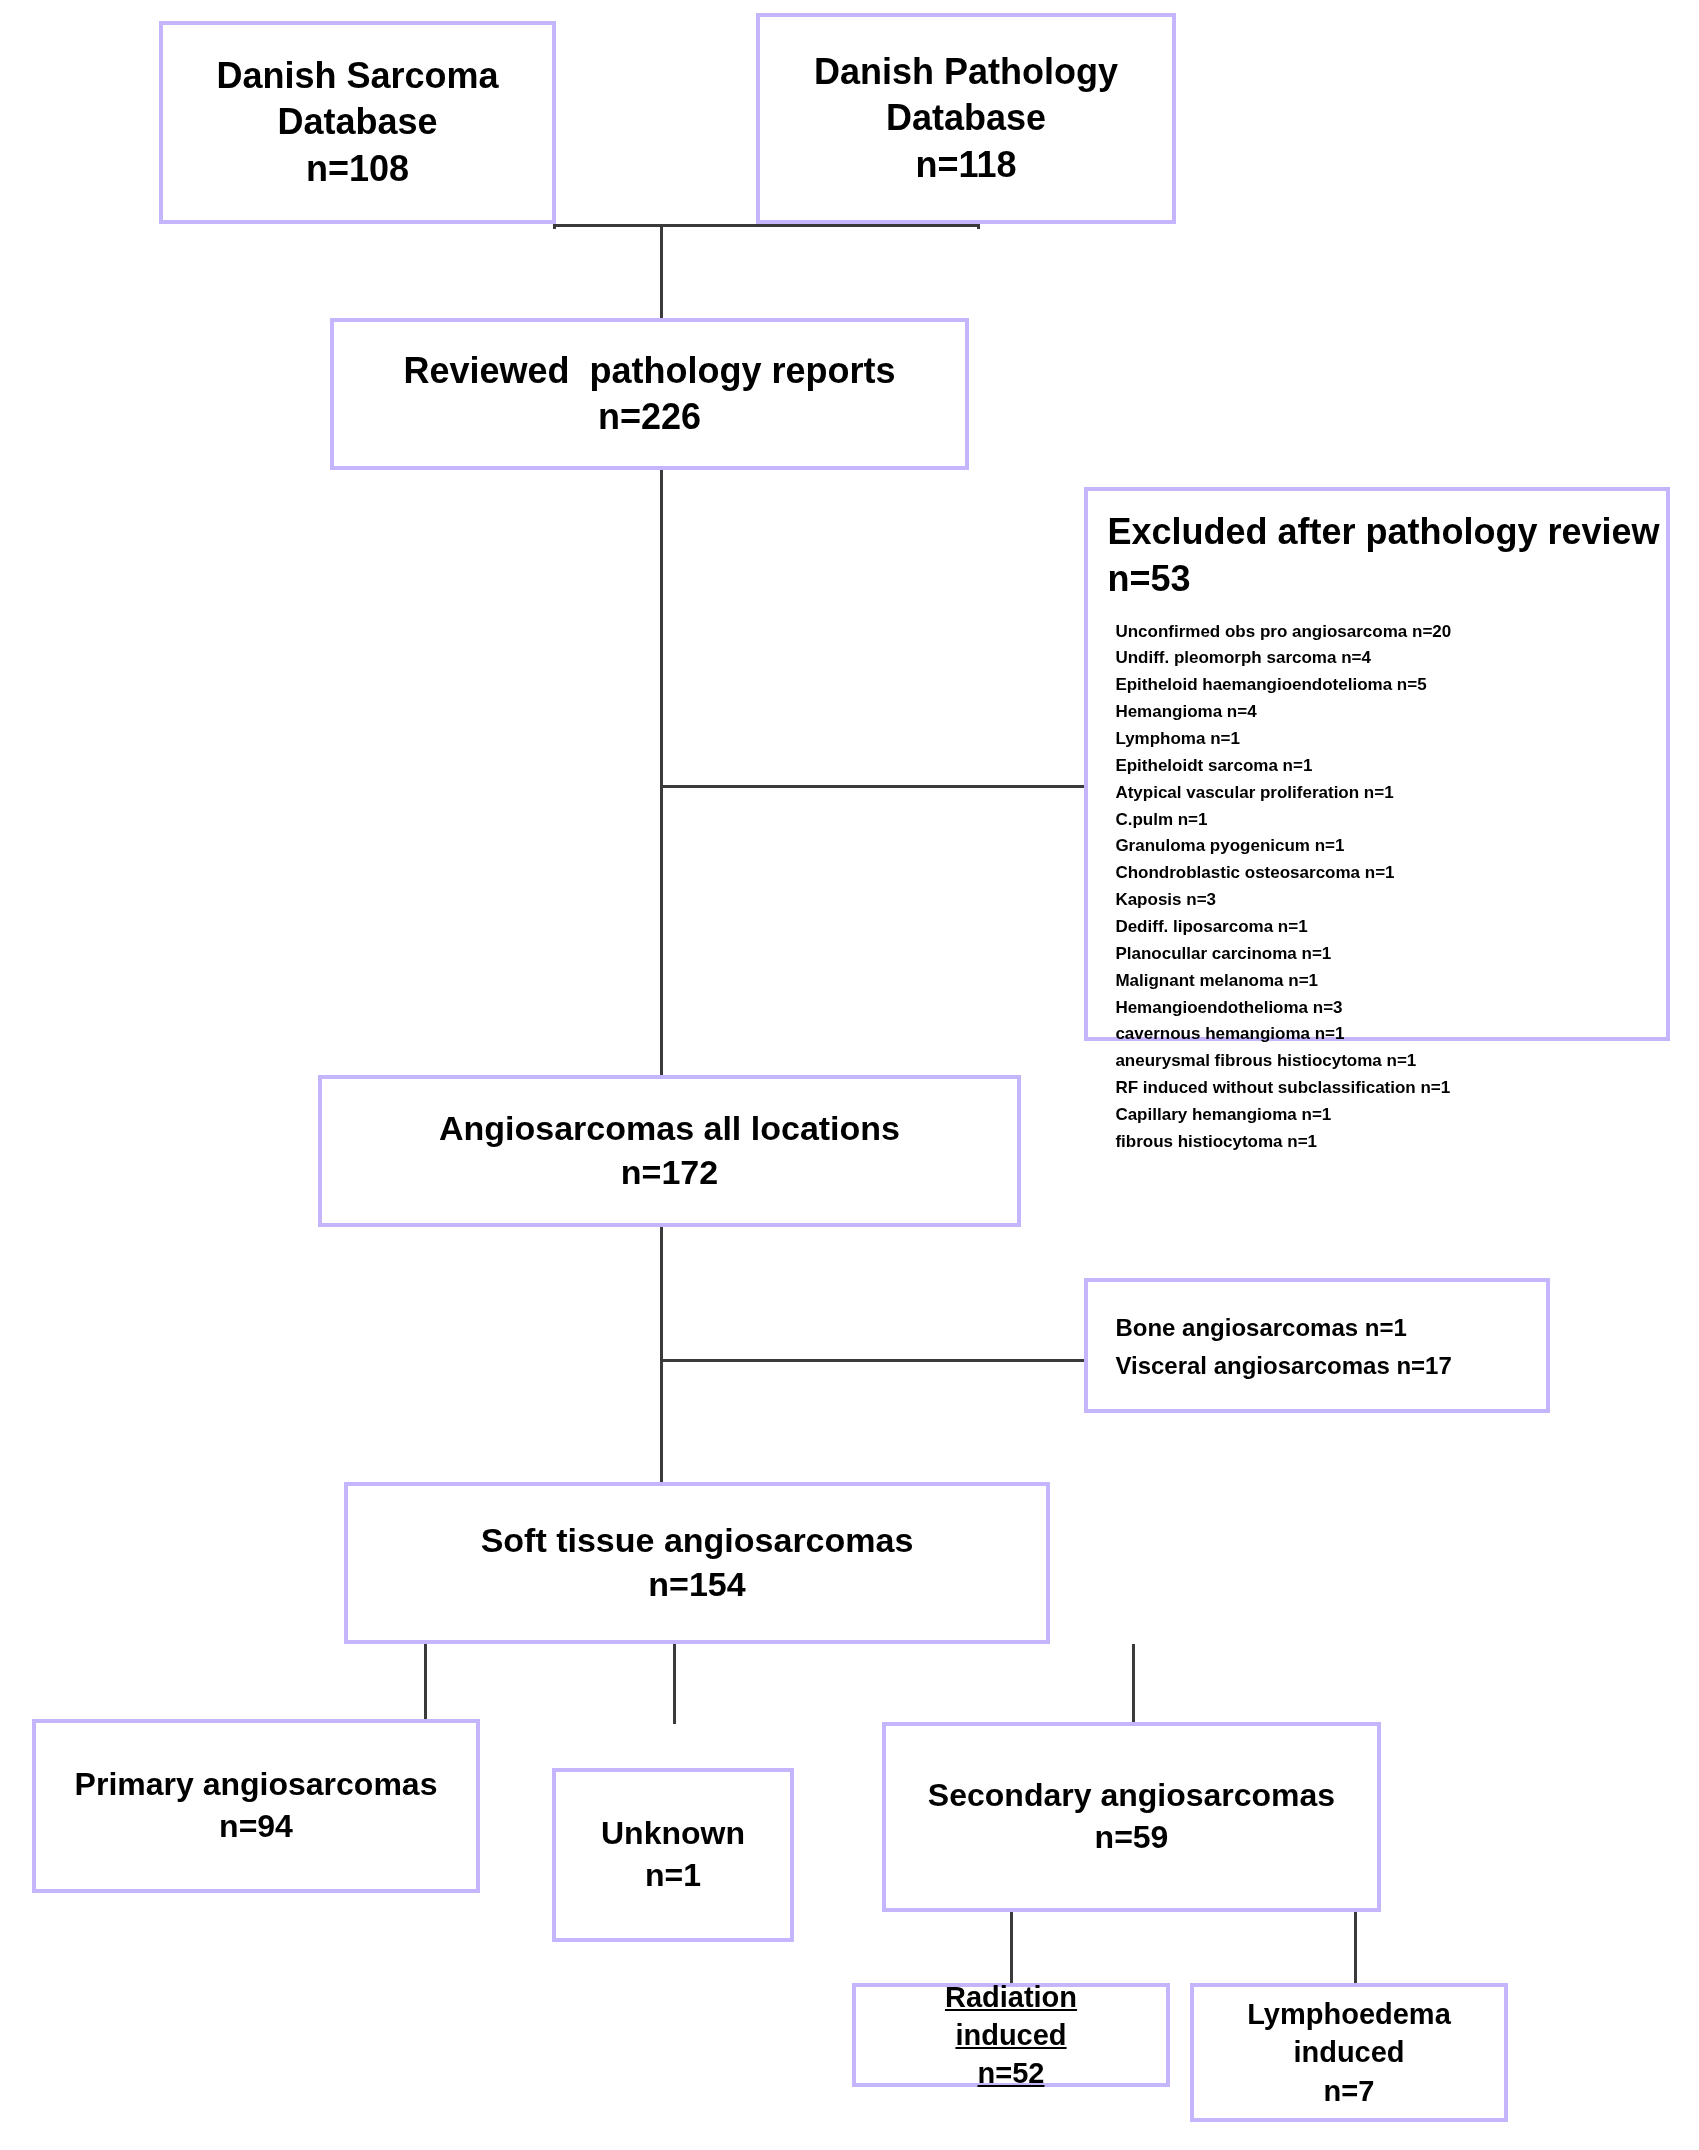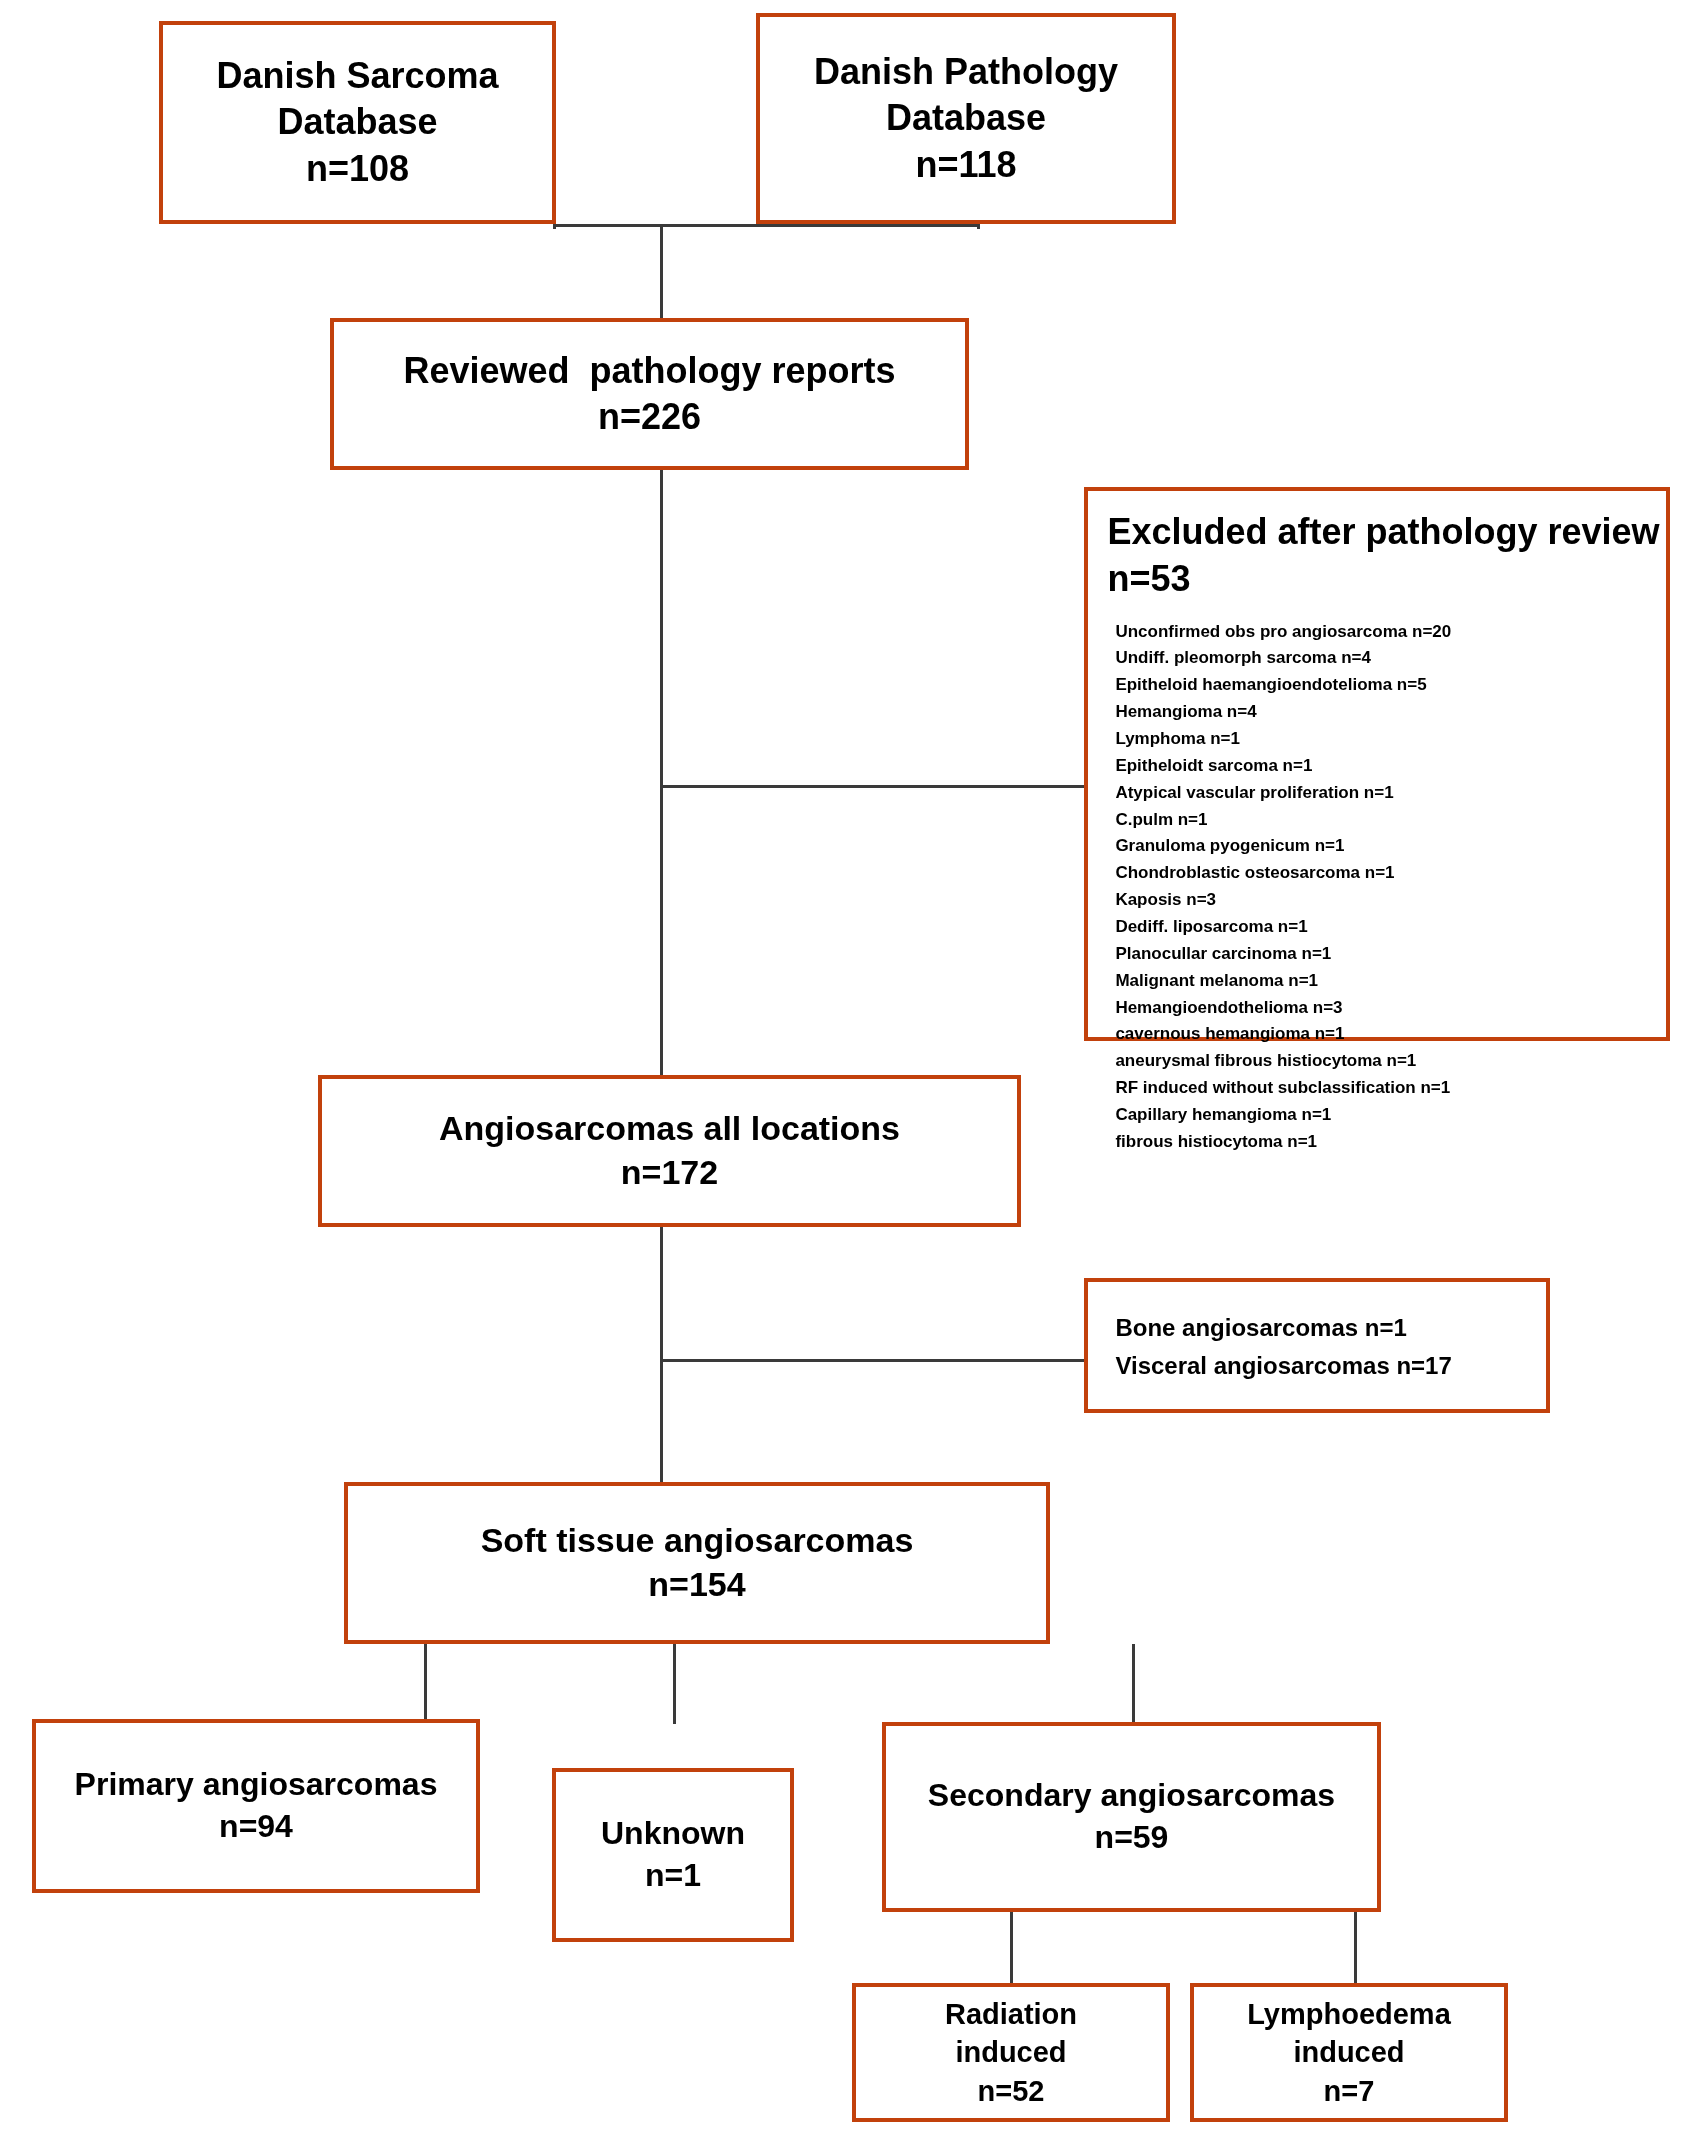--- a/index.html
+++ b/index.html
@@ -17,21 +17,21 @@
     width: 1699px;
     height: 2151px;
     background: #ffffff;
     overflow: hidden;
   }
 
   
   .box {
     position: absolute;
     box-sizing: border-box;
-    border: 4px solid #c2410c;
+    border: 4px solid #c4b5fd;
     background: #ffffff;
     display: flex;
     flex-direction: column;
     align-items: center;
     justify-content: center;
     text-align: center;
     color: #000000;
     font-weight: bold;
     z-index: 3;
   }
@@ -190,21 +190,21 @@
   <div class="box t-40" style="left:552px; top:1768px; width:242px; height:174px;">
     <span class="line">Unknown</span>
     <span class="line">n=1</span>
   </div>
 
   <div class="box t-40" style="left:882px; top:1722px; width:499px; height:190px;">
     <span class="line">Secondary angiosarcomas</span>
     <span class="line">n=59</span>
   </div>
 
-  <div class="box t-36" style="left:852px; top:1983px; width:318px; height:139px;">
+  <div class="box t-36" style="left:852px; top:1983px; width:318px; height:104px;text-decoration:underline;">
     <span class="line">Radiation</span>
     <span class="line">induced</span>
     <span class="line">n=52</span>
   </div>
 
   <div class="box t-36" style="left:1190px; top:1983px; width:318px; height:139px;">
     <span class="line">Lymphoedema</span>
     <span class="line">induced</span>
     <span class="line">n=7</span>
   </div>

